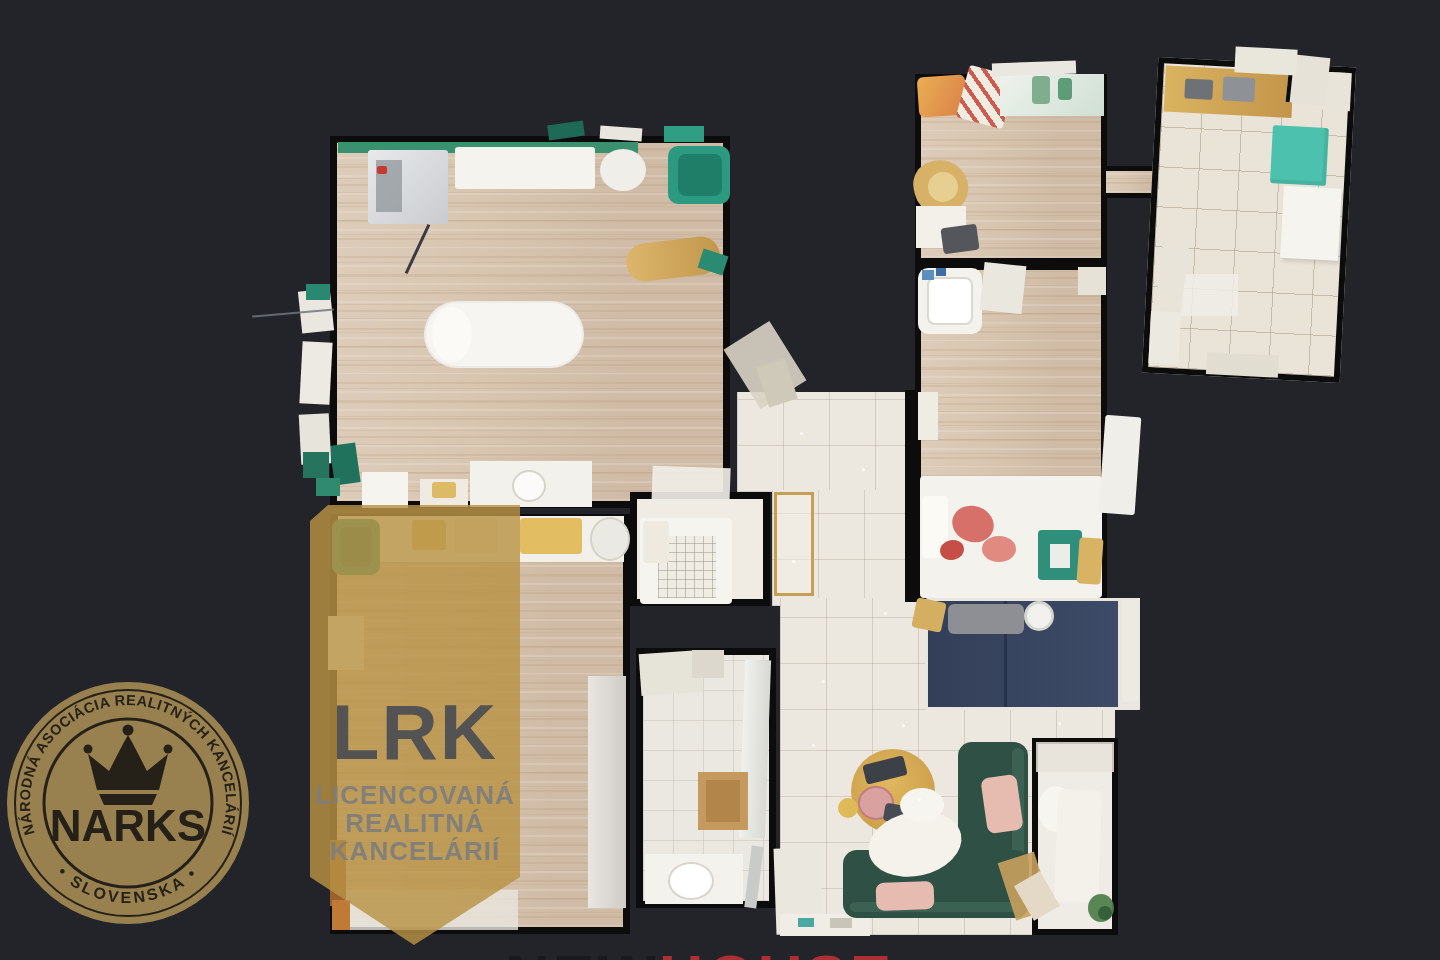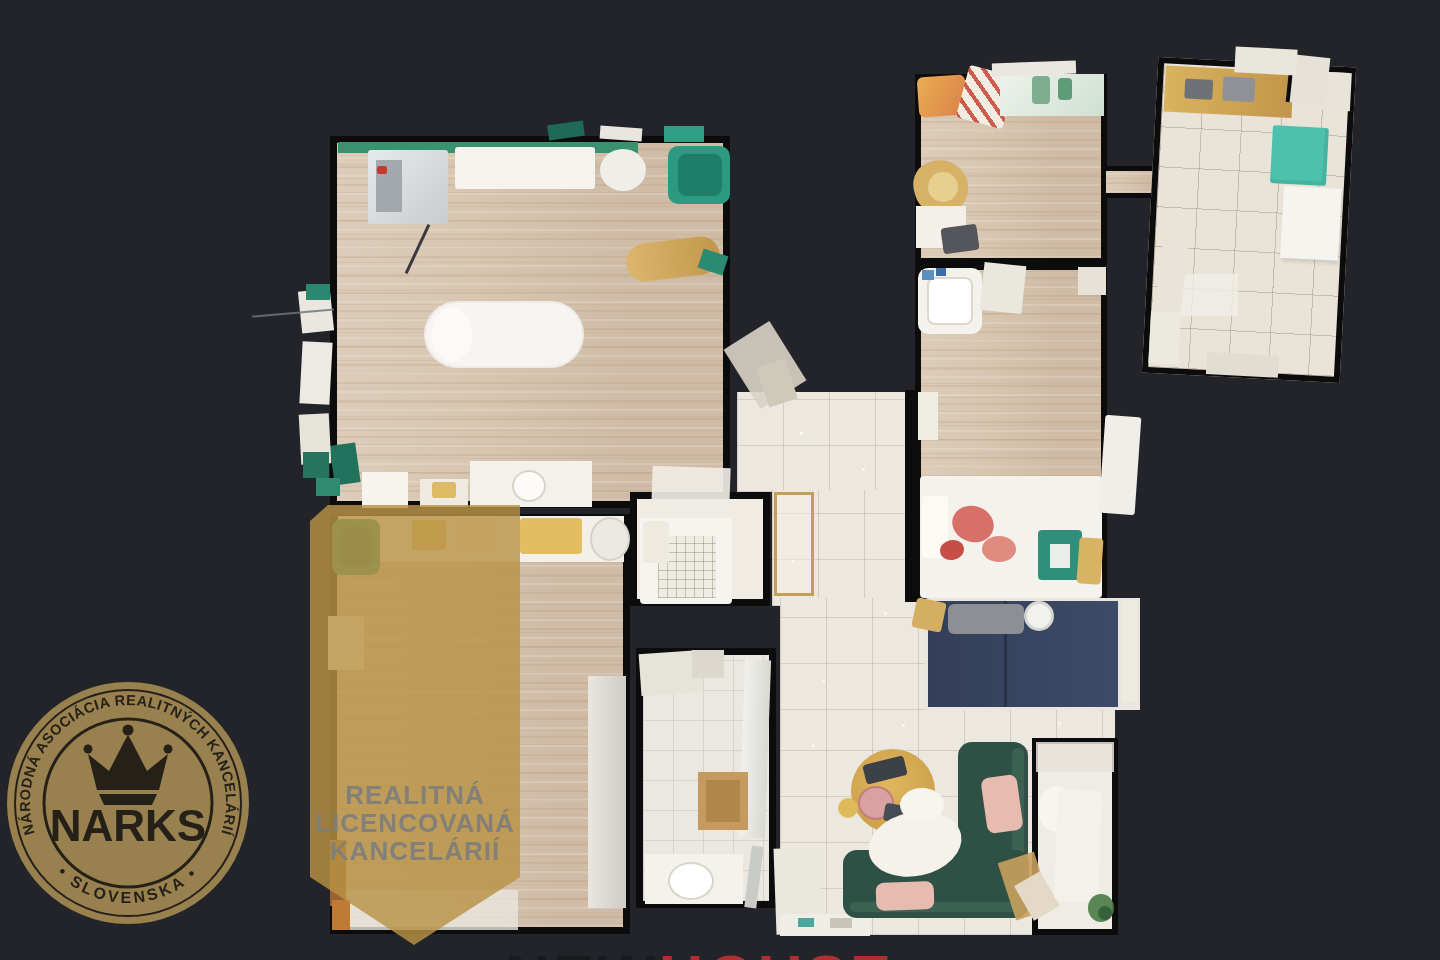--- a/index.html
+++ b/index.html
@@ -223,23 +223,24 @@
       <path d="M94,112 L85,76 L106,93 L121,64 L125,57 L129,64 L144,93 L165,76 L156,112 Z"></path>
       <path d="M96,116 L154,116 L149,127 L101,127 Z"></path>
       <circle cx="85" cy="71" r="4.5"></circle>
       <circle cx="125" cy="52" r="5.5"></circle>
       <circle cx="165" cy="71" r="4.5"></circle>
     </g>
     <text x="125" y="163" text-anchor="middle" font-family="Liberation Sans, sans-serif" font-size="44" font-weight="bold" fill="#262118">NARKS</text>
   </svg>
 
   <div id="lrk-shield">
+    <div id="lrk-logo">LRK</div>
     <div id="lrk-sub">
+      <div>LICENCOVANÁ</div>
       <div>REALITNÁ</div>
-      <div>LICENCOVANÁ</div>
       <div>KANCELÁRIÍ</div>
     </div>
   </div>
 
   <div id="footer-logo">
     <span style="color:#191a1d;">NEW</span><span style="color:#ab2f33;">HOUSE</span>
   </div>
 
 </div>
 

